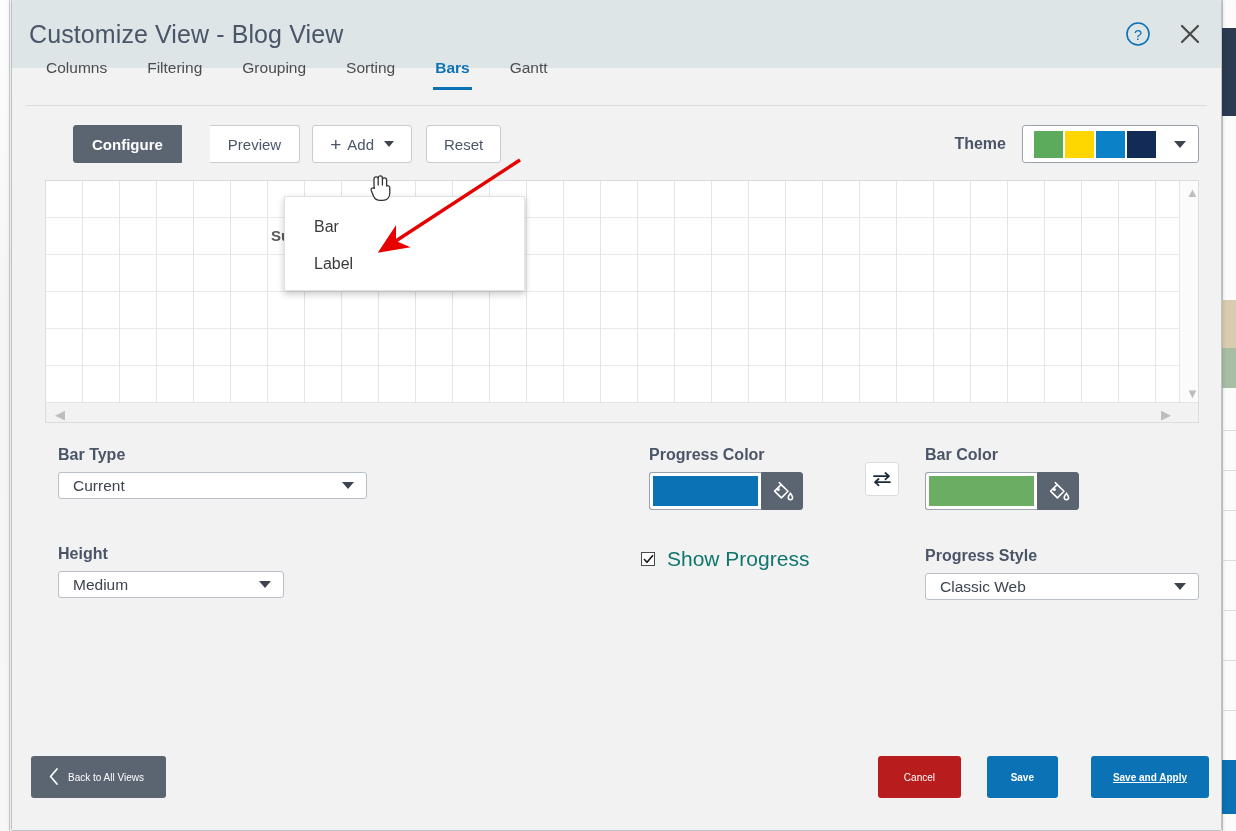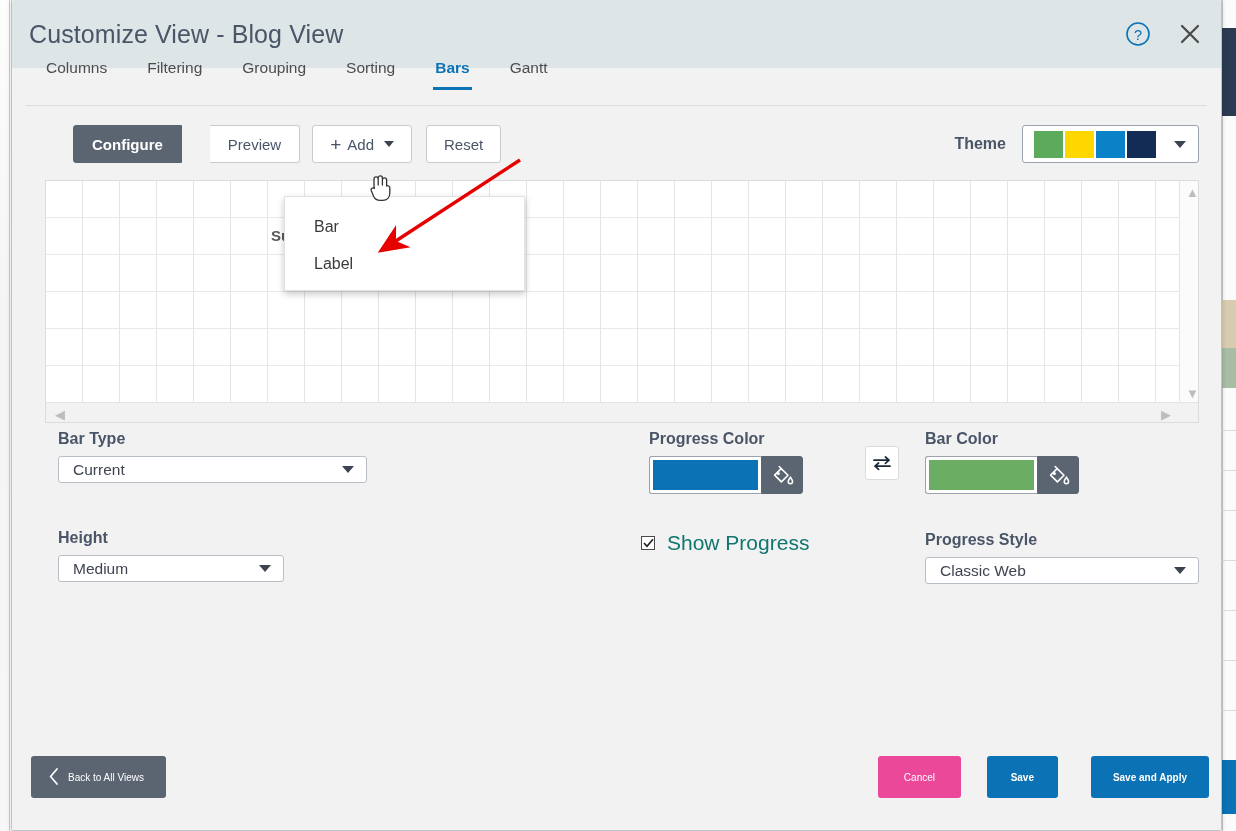--- a/index.html
+++ b/index.html
@@ -217,21 +217,21 @@
 
   .summary-label {
     position:absolute; left:226px; top:226px;
     font-size:15px; font-weight:bold; color:#5a5a5a;
     z-index: 5;
   }
 
   
   .form {
     position: relative;
-    margin: 0 22px 0 33px;
+    margin: 16px 22px 0 33px;
     height: 200px;
   }
   .fieldlabel {
     font-size: 16px; font-weight: bold; color: #4a5568;
     margin-bottom: 8px;
   }
   .selectbox {
     height: 27px;
     border: 1px solid #b9bfc6;
     border-radius: 3px;
@@ -309,29 +309,29 @@
     font-family:"Liberation Sans", sans-serif;
     display:flex; align-items:center; justify-content:center;
   }
   .btn-back {
     position:absolute; left:19px; top:26px;
     background:#5b6471; color:#fff;
     padding: 0 22px 0 18px; gap: 9px;
   }
   .btn-cancel {
     position:absolute; right:260px; top:26px;
-    background:#ec4899; color:#fff; padding:0 26px;
+    background:#b91c1c; color:#fff; padding:0 26px;
   }
   .btn-save {
     position:absolute; right:163px; top:26px;
     background:#0b72b5; color:#fff; font-weight:bold; padding:0 24px;
   }
   .btn-saveapply {
     position:absolute; right:12px; top:26px;
-    background:#0b72b5; color:#fff; font-weight:bold; padding:0 22px;
+    background:#0b72b5; color:#fff; font-weight:bold; padding:0 22px;text-decoration:underline;
   }
 </style>
 </head>
 <body>
 
 <div id="page-bg">
   <div class="bg-strip-left"></div>
   <div class="bg-strip-right">
     <div class="bg-right-dark"></div>
     <div class="bg-right-tan"></div>

